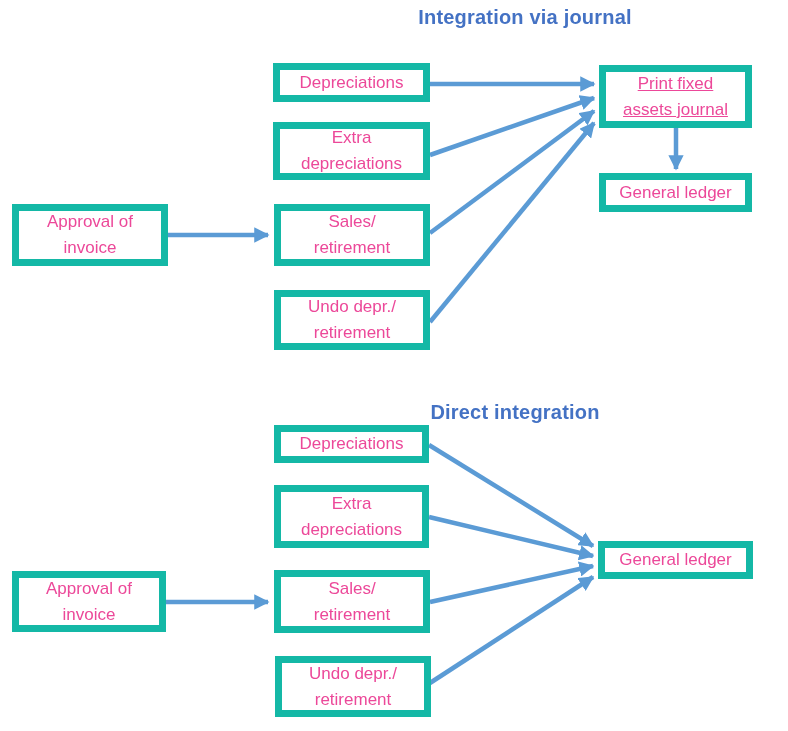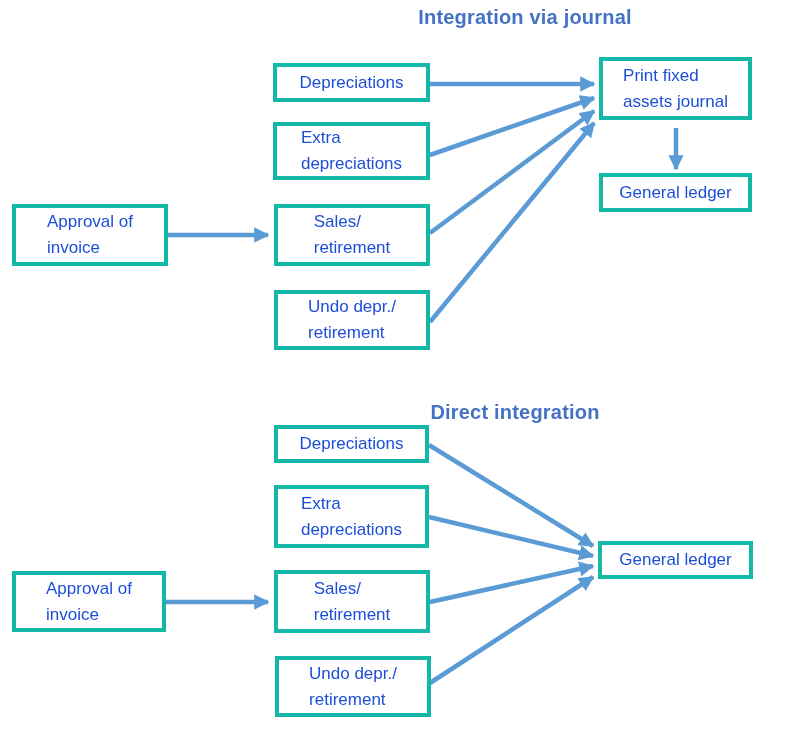--- a/index.html
+++ b/index.html
@@ -30,28 +30,28 @@
     text-align: center;
     font-size: 20px;
     font-weight: bold;
     color: #4472C4;
     letter-spacing: 0.2px;
   }
   .node {
     position: absolute;
     box-sizing: border-box;
     background: #ffffff;
-    border: 4px solid #14b8a6;
-    color: #1d4ed8;
+    border: 7px solid #14b8a6;
+    color: #ec4899;
     font-size: 17px;
     line-height: 26px;
     display: flex;
     align-items: center;
     justify-content: center;
-    text-align: left;
+    text-align: center;
     white-space: pre-line;
   }
 </style>
 </head>
 <body>
 
 <div class="canvas">
 
   <svg class="arrows" viewBox="0 0 788 731" xmlns="http://www.w3.org/2000/svg">
     <defs>
@@ -83,21 +83,21 @@
 
   <div class="node" style="left:273px; top:122px; width:157px; height:58px;">Extra
 depreciations</div>
 
   <div class="node" style="left:274px; top:204px; width:156px; height:62px;">Sales/
 retirement</div>
 
   <div class="node" style="left:274px; top:290px; width:156px; height:60px;">Undo depr./
 retirement</div>
 
-  <div class="node" style="left:599px; top:57px; width:153px; height:63px;">Print fixed
+  <div class="node" style="left:599px; top:65px; width:153px; height:63px;text-decoration:underline;">Print fixed
 assets journal</div>
 
   <div class="node" style="left:599px; top:173px; width:153px; height:39px;">General ledger</div>
 
   <div class="diagram-title" style="left:265px; top:401px;">Direct integration</div>
 
   <div class="node" style="left:12px; top:571px; width:154px; height:61px;">Approval of
 invoice</div>
 
   <div class="node" style="left:274px; top:425px; width:155px; height:38px;">Depreciations</div>

